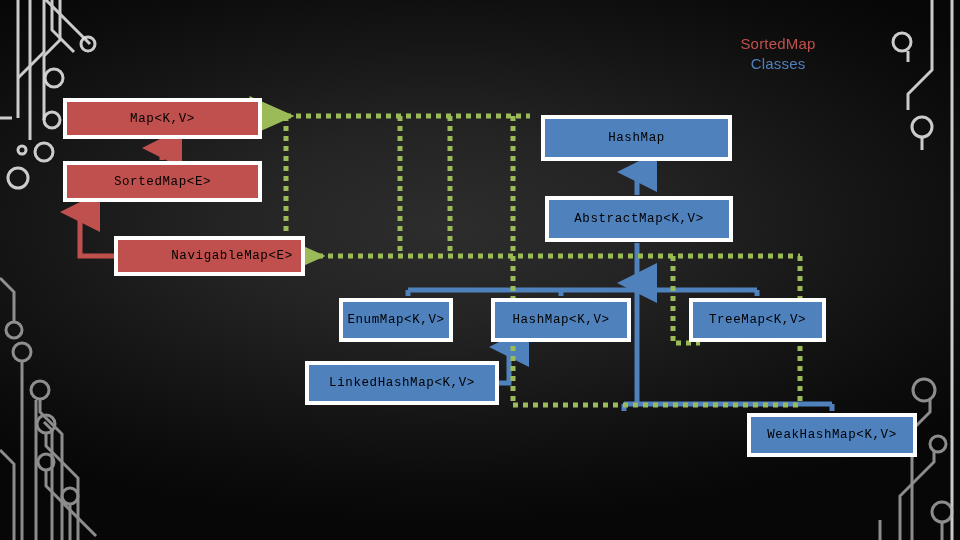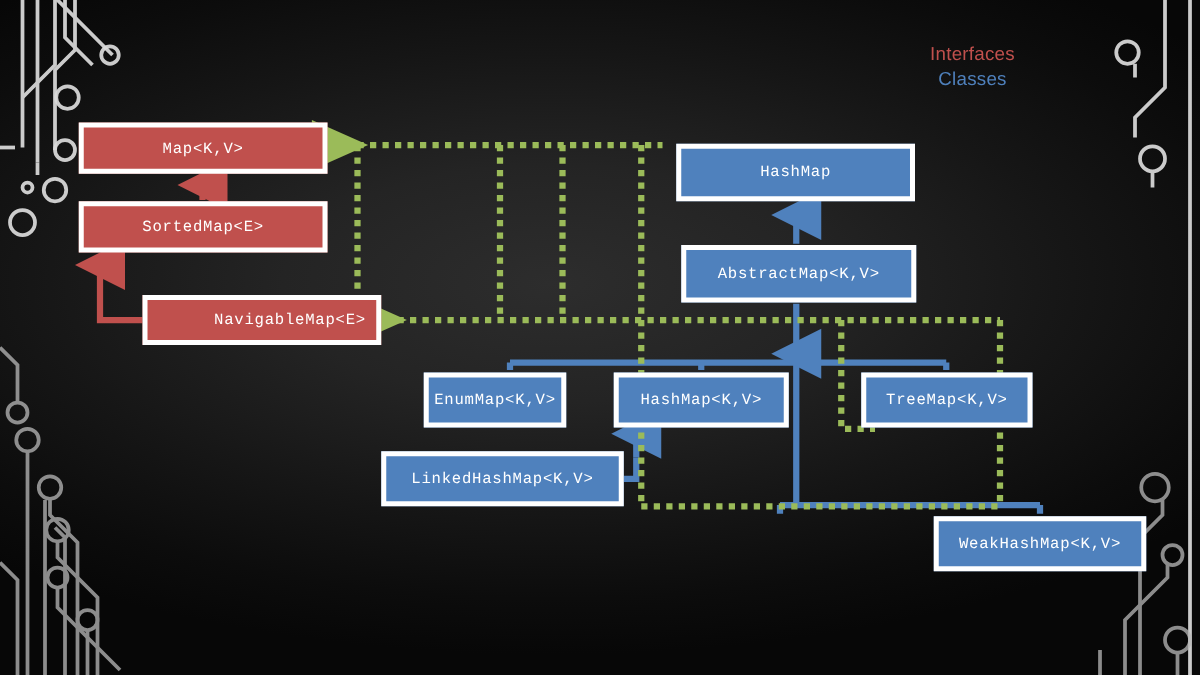--- a/index.html
+++ b/index.html
@@ -15,21 +15,21 @@
   #wires{position:absolute;left:0;top:0;width:960px;height:540px;}
 
   .legend{position:absolute;text-align:center;line-height:1.35;}
   .legend div{font-size:15px;letter-spacing:.2px;}
 
   .node{
     position:absolute;box-sizing:border-box;
     border:4px solid #ffffff;
     display:flex;align-items:center;justify-content:center;
     font-family:"Liberation Mono", monospace;
-    font-size:12.5px;color:#ffffff;letter-spacing:.6px;
+    font-size:12.5px;color:#000000;letter-spacing:.6px;
     text-align:center;white-space:nowrap;
   }
   .node.iface{background:#c0504d;}
   .node.cls{background:#4f81bd;}
 </style>
 </head>
 <body>
 
 <div id="stage">
 
@@ -134,21 +134,21 @@
       <path d="M513 405 L800 405"></path>
       <path d="M800 256 L800 405"></path>
     </g>
     <g stroke="#9bbb59" stroke-width="5" fill="none">
       <path d="M286 116 L272 116" marker-end="url(#ah-green)"></path>
       <path d="M318 256 L303 256" marker-end="url(#ah-green)"></path>
     </g>
   </svg>
 
   <div class="legend" style="left:707px;top:34px;width:142px;">
-    <div style="color:#c0504d;">Interfaces</div>
+    <div style="color:#c0504d;">SortedMap</div>
     <div style="color:#4f81bd;">Classes</div>
   </div>
 
   <div class="node iface" style="left:63px;top:98px;width:199px;height:41px;">Map&lt;K,V&gt;</div>
   <div class="node iface" style="left:63px;top:161px;width:199px;height:41px;">SortedMap&lt;E&gt;</div>
   <div class="node iface" style="left:114px;top:236px;width:191px;height:40px;padding-left:45px;">NavigableMap&lt;E&gt;</div>
 
   <div class="node cls" style="left:541px;top:115px;width:191px;height:46px;">HashMap</div>
   <div class="node cls" style="left:545px;top:196px;width:188px;height:46px;">AbstractMap&lt;K,V&gt;</div>
   <div class="node cls" style="left:339px;top:298px;width:114px;height:44px;">EnumMap&lt;K,V&gt;</div>

